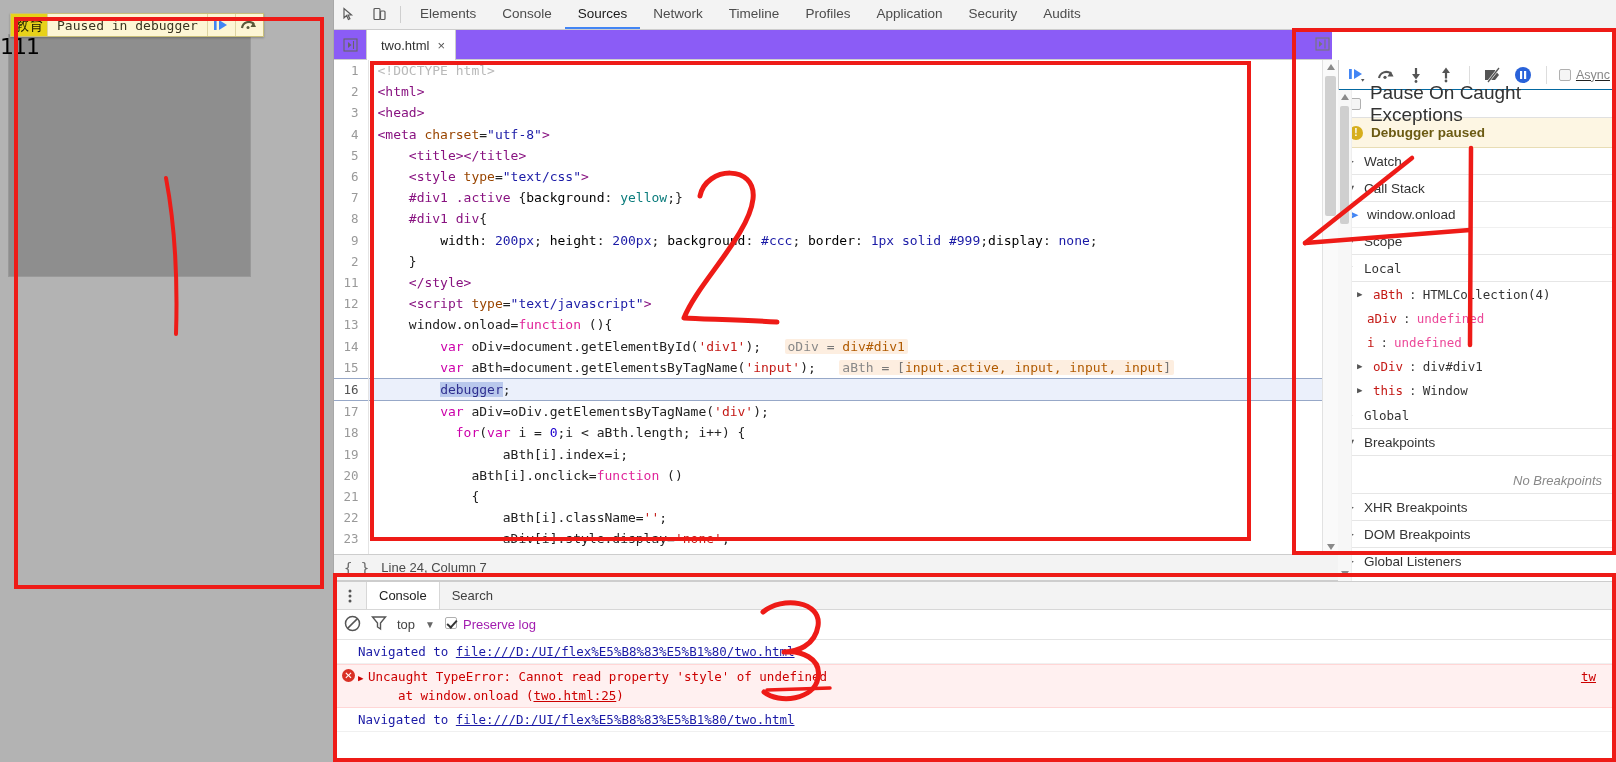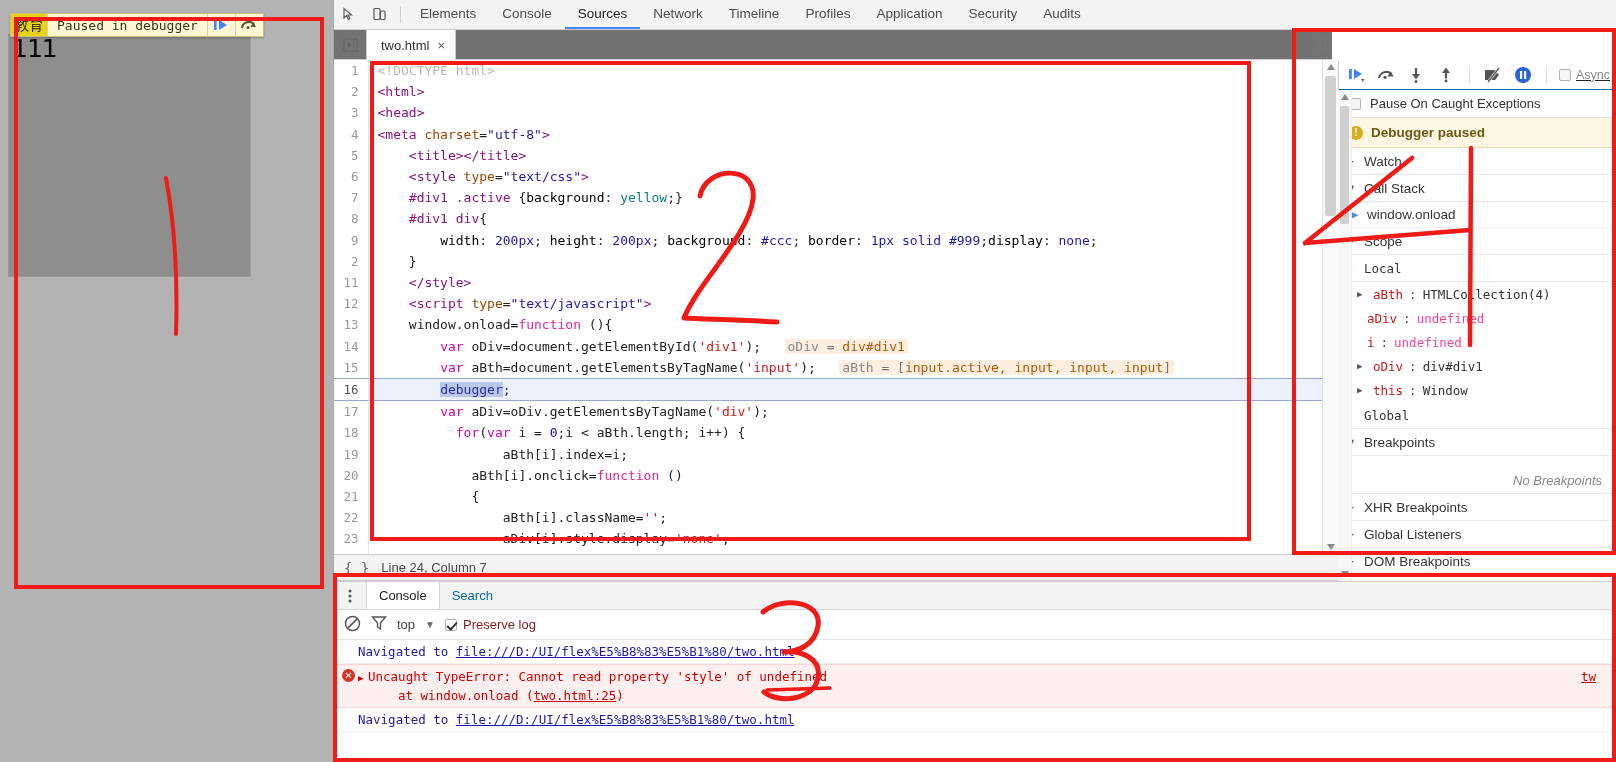--- a/index.html
+++ b/index.html
@@ -42,23 +42,23 @@
     width: 28px; display: flex; align-items: center; justify-content: center;
     border-left: 1px solid #ded4a2; cursor: pointer;
   }
 
   .preview-box {
     position: absolute; left: 8px; top: 34px;
     width: 243px; height: 243px;
     background: #8e8e8e; border: 1px solid #999;
   }
   .preview-text {
-    position: absolute; left: 12px; top: 36px;
+    position: absolute; left: 0; top: 36px;
     font-family: "DejaVu Sans", sans-serif;
-    font-size: 25px; color: #000; line-height: 1;
+    font-size: 22px; color: #000; line-height: 1;
     letter-spacing: -1px;
   }
 
   
   .ann-rect {
     position: absolute; border: 4px solid #ee1b17; pointer-events: none; z-index: 20;
   }
   .ann-svg { position: absolute; left:0; top:0; width:1616px; height:762px; pointer-events:none; z-index:25; }
 
   
@@ -84,21 +84,21 @@
     font-size: 13.5px; color: #4c4c4c; cursor: pointer;
     border-bottom: 2px solid transparent;
   }
   .dt-tab.active { color: #1a1a1a; border-bottom-color: #4285f4; }
 
   .dt-body { position: absolute; left:0; top:30px; right:0; bottom:0; }
 
   
   .src-tabbar {
     position: absolute; left: 0; top: 0; right: 284px; height: 30px;
-    background: #737373; border-bottom: 1px solid #cdcdcd;
+    background: #8b5cf6; border-bottom: 1px solid #cdcdcd;
     display: flex; align-items: stretch;
   }
   .src-navbtn { width: 32px; display:flex; align-items:center; justify-content:center; cursor:pointer; }
   .file-tab {
     display: flex; align-items: center; gap: 8px;
     padding: 0 10px 0 14px; background: #fff;
     border-left: 1px solid #cdcdcd; border-right: 1px solid #cdcdcd;
     font-size: 13px; color: #303030; cursor: pointer;
     margin-bottom: -1px;
   }
@@ -168,31 +168,31 @@
   .drawer {
     position: absolute; left: 0; right: 0; bottom: 0; height: 181px;
     background: #fff; border-top: 1px solid #cdcdcd;
   }
   .drawer-tabs {
     height: 28px; background: #f3f3f3; border-bottom: 1px solid #d7d7d7;
     display: flex; align-items: stretch;
   }
   .kebab { width: 32px; display:flex;align-items:center;justify-content:center; cursor:pointer; }
   .dtab {
-    padding: 0 12px; display:flex; align-items:center; font-size:13px; color:#0369a1;
+    padding: 0 12px; display:flex; align-items:center; font-size:13px; color:#404040;
     border-left: 1px solid #d7d7d7; cursor:pointer;
   }
   .dtab.active { background:#fff; color:#222; }
   .con-toolbar {
     height: 30px; display:flex; align-items:center; gap:10px; padding: 0 10px;
     border-bottom: 1px solid #e4e4e4; background:#fff;
   }
   .con-ctx { font-size:13px; color:#444; }
   .con-caret { font-size: 10px; color:#666; }
-  .con-preserve { display:flex; align-items:center; gap:6px; font-size:13px; color:#7f1d1d; cursor:pointer;}
+  .con-preserve { display:flex; align-items:flex-start; gap:6px; font-size:13px; color:#a21caf; cursor:pointer;}
   .con-messages { position:absolute; left:0; right:0; top:58px; bottom:0; overflow:hidden;
     font-family:"DejaVu Sans Mono", monospace; font-size:12.5px; }
   .msg { padding: 2px 0 2px 24px; border-bottom: 1px solid #f0f0f0; line-height: 19px; position:relative;}
   .msg.nav { color:#1a1aa6; }
   .msg.err { background:#fff0f0; border-top:1px solid #ffd6d6; border-bottom:1px solid #ffd6d6; color:#c00; padding-left: 34px;}
   .msg.err .err-line2 { padding-left: 30px; }
   .msg a { color:#1a1aa6; text-decoration: underline; }
   .msg.err a { color:#c00; }
   .err-icon { position:absolute; left:8px; top:4px; width:13px; height:13px; border-radius:50%;
     background:#d93025; color:#fff; font-size:10px; line-height:13px; text-align:center; font-family:"Liberation Sans",sans-serif;}
@@ -212,21 +212,21 @@
   .dbg-tbtn { width: 28px; height: 26px; display:flex; align-items:center; justify-content:center; cursor:pointer; }
   .dbg-vsep { width:1px; height:18px; background:#ddd; margin: 0 4px; }
   .async-wrap { display:flex; align-items:center; gap:5px; font-size:12.5px; color:#888; }
   .cbx { width:12px; height:12px; border:1px solid #b0b0b0; background:#f5f5f5; display:inline-block; border-radius:2px;}
   .cbx.checked { background:#fff; position:relative;}
   .cbx.checked:after{ content:""; position:absolute; left:3px; top:0px; width:4px; height:8px;
       border:solid #333; border-width:0 2px 2px 0; transform: rotate(42deg); }
 
   .pce-row {
     height: 28px; display:flex; align-items:center; gap:9px; padding-left:10px;
-    border-bottom: 1px solid #e0e0e0; font-size:13px; color:#333; cursor:pointer;
+    border-bottom: 1px solid #e0e0e0; font-size:19px; color:#333; cursor:pointer;
   }
   .paused-row {
     height: 30px; display:flex; align-items:center; gap:8px; padding-left:10px;
     background:#fdf6e3; border-bottom:1px solid #e8ddb5;
     font-size:13.5px; font-weight:bold; color:#6b5a12;
   }
   .paused-ic { width:14px;height:14px;border-radius:50%;background:#d6ae1c;color:#fff;
     font-size:10px; line-height:14px; text-align:center; font-family:"Liberation Sans",sans-serif;}
   .sec {
     height: 27px; display:flex; align-items:center; gap:7px; padding-left:8px;
@@ -581,25 +581,25 @@
           <span>Breakpoints</span>
         </div>
         <div class="nobp">No Breakpoints</div>
 
         <div class="sec">
           <span class="tri">▶</span>
           <span>XHR Breakpoints</span>
         </div>
         <div class="sec">
           <span class="tri">▶</span>
+          <span>DOM Breakpoints</span>
+        </div>
+        <div class="sec">
+          <span class="tri">▶</span>
           <span>Global Listeners</span>
-        </div>
-        <div class="sec">
-          <span class="tri">▶</span>
-          <span>DOM Breakpoints</span>
         </div>
         <div class="sec">
           <span class="tri">▶</span>
           <span>Event Listener Breakpoints</span>
         </div>
       </div>
 
       <div class="side-sb">
         <div class="sb-arrow">
           <svg width="8" height="6" viewBox="0 0 8 6">

